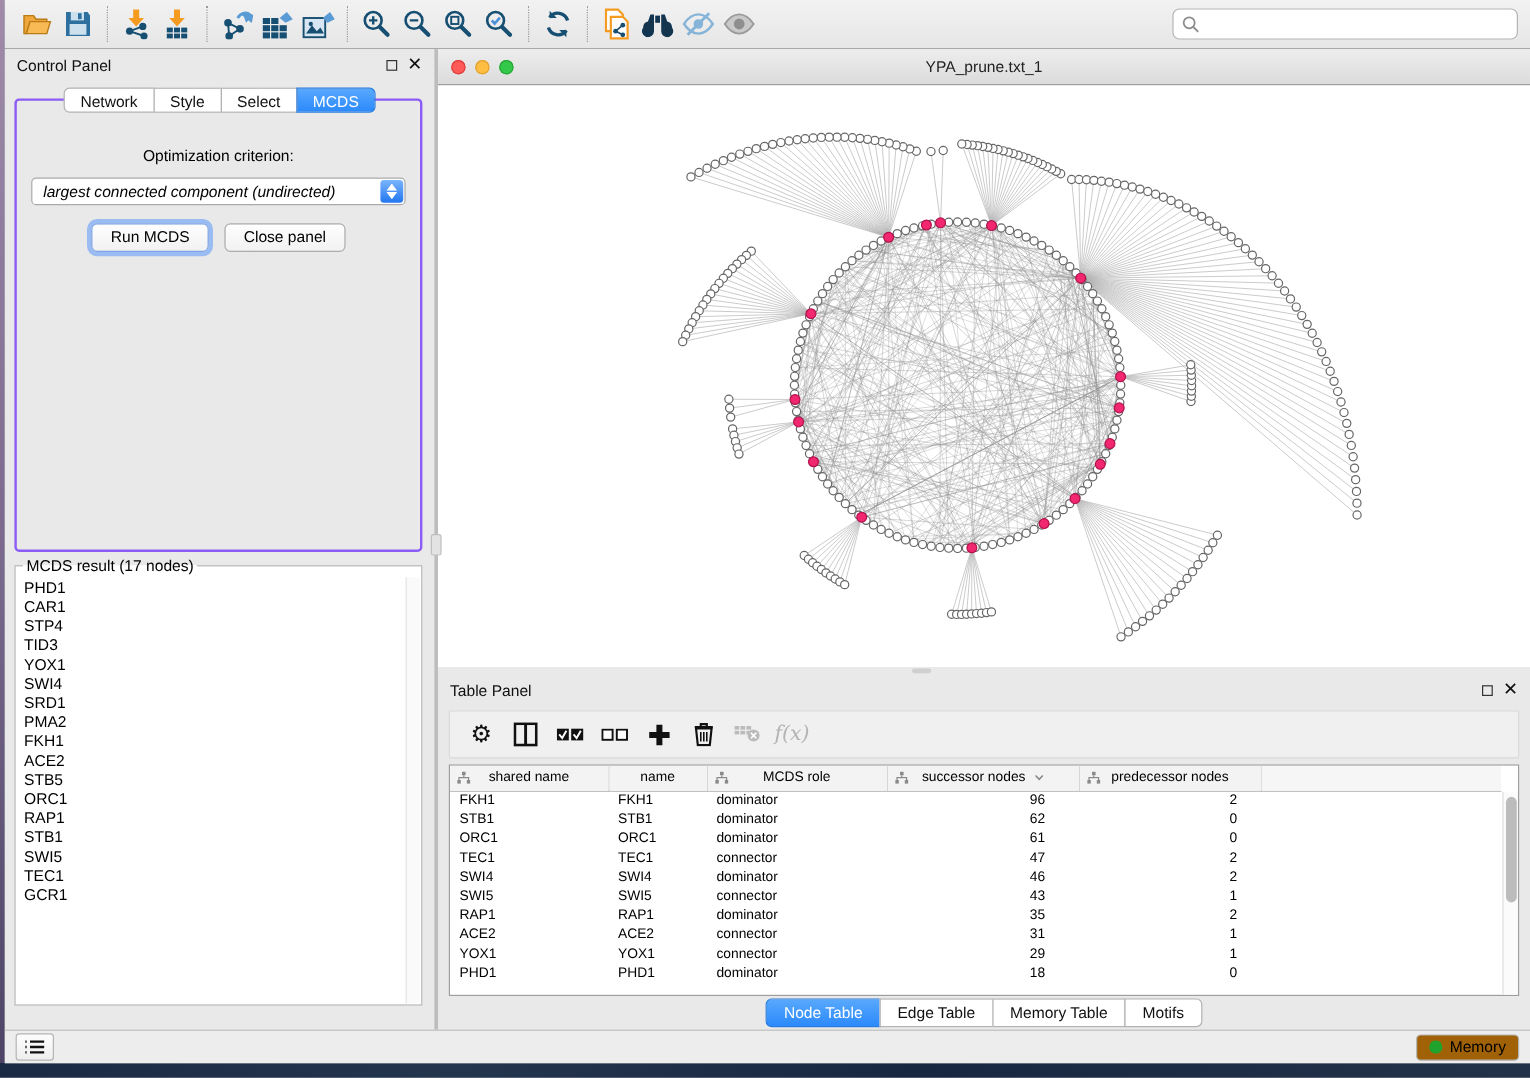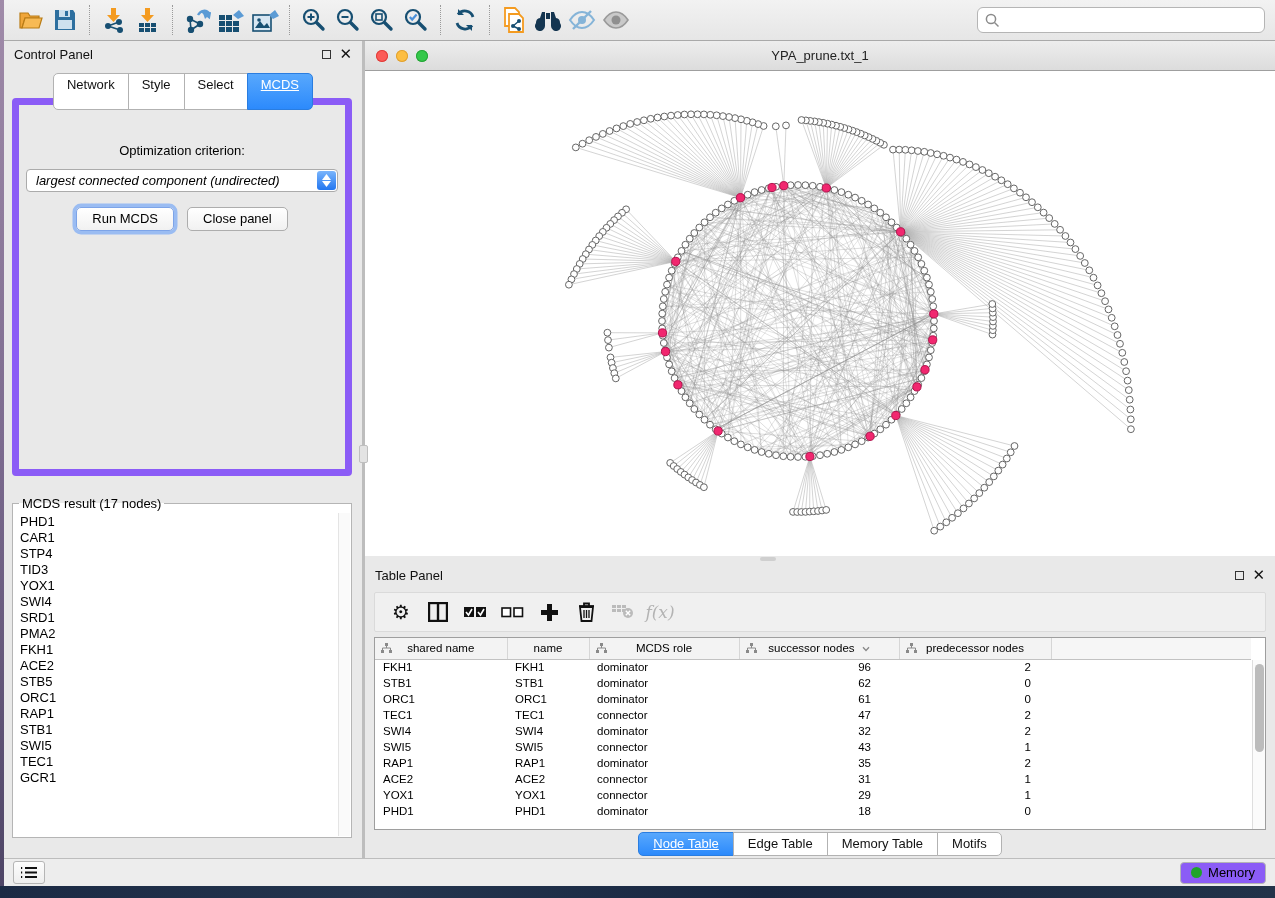--- a/index.html
+++ b/index.html
@@ -25,26 +25,26 @@
 
   
   .control-panel { width:358px; flex:0 0 auto; display:flex; flex-direction:column; background:#e9e9e9; }
   .panel-header { height:26px; display:flex; align-items:center; padding:0 10px; color:#111; flex:0 0 auto; }
   .panel-header .ph-title { font-size:13px; }
   .ph-icons { margin-left:auto; display:flex; align-items:center; gap:8px; }
   .float-ic { width:9px; height:9px; border:1.5px solid #333; display:inline-block; background:transparent; }
   .close-ic { font-weight:bold; font-size:15px; line-height:10px; color:#111; cursor:pointer; }
 
   .cp-tabs { display:flex; justify-content:center; position:relative; z-index:2; margin-top:6px; }
-  .seg { background:#fff; border:1px solid #b2b2b2; padding:3px 13px 17px; font-size:13px; margin-left:-1px; cursor:pointer; color:#111; }
+  .seg { background:#fff; border:1px solid #b2b2b2; padding:3px 13px 1px; font-size:13px; margin-left:-1px; cursor:pointer; color:#111; }
   .seg:first-child { border-radius:5px 0 0 5px; margin-left:0; }
   .seg:last-child { border-radius:0 5px 5px 0; }
-  .seg.active { background:linear-gradient(#58a8fd,var(--accent,#2c8afc)); color:#fff; border-color:#2a7de0;text-decoration:underline; }
-
-  .cp-box { position:relative; z-index:1; margin:-12px 10px 16px 8px; height:378px; border:7px solid #8b5cf6; border-radius:4px; background:#e9e9e9; padding-top:38px; flex:0 0 auto; }
+  .seg.active { background:linear-gradient(#58a8fd,var(--accent,#2c8afc)); color:#fff; border-color:#2a7de0; }
+
+  .cp-box { position:relative; z-index:1; margin:-12px 10px 0 8px; height:378px; border:2px solid #8b5cf6; border-radius:4px; background:#e9e9e9; padding-top:38px; flex:0 0 auto; }
   .opt-label { text-align:center; font-size:13px; color:#000; }
   .cp-select { width:312px; height:23px; margin:11px auto 0; background:#fff; border:1px solid #ababab; border-radius:4px; position:relative; display:flex; align-items:center; padding-left:9px; font-size:13px; cursor:pointer; color:#000;font-style:italic; }
   .cp-select .stepper { position:absolute; right:1px; top:1px; width:19px; height:19px; border-radius:3px; background:linear-gradient(#7ab5fc,#2276f0); display:flex; flex-direction:column; align-items:center; justify-content:center; gap:1px; }
   .btn-row { display:flex; justify-content:center; gap:13px; margin-top:15px; }
   .btn { font-family:inherit; font-size:13px; color:#000; background:linear-gradient(#ffffff,#f1f1f1); border:1px solid #adadad; border-radius:5px; padding:3px 15px 4px; cursor:pointer; }
   .btn.focused { box-shadow:0 0 0 3.5px rgba(90,152,250,.55); border-color:#7da4e8; }
 
   .result-box { margin:4px 10px 0 8px; flex:1 1 auto; border:1px solid #b5b5b5; background:#fff; position:relative; padding:2px 0 0 0; min-height:0; }
   .result-box legend { font-size:13px; color:#000; margin-left:6px; padding:0 3px; background:transparent; }
   .result-list { padding:1px 7px; font-size:13px; line-height:16px; color:#000; height:calc(100% - 4px); overflow:hidden; }
@@ -85,21 +85,21 @@
   table.node-table td.num-p { text-align:right; padding-right:20px; }
   .tscroll { position:absolute; right:0; top:22px; bottom:0; width:13px; background:#fbfbfb; border-left:1px solid #dedede; }
   .tscroll .thumb { position:absolute; top:4px; left:2px; width:9px; height:88px; background:#bcbcbc; border-radius:5px; }
 
   .table-tabs { flex:1 1 auto; display:flex; justify-content:center; align-items:center; }
   .table-tabs .seg { padding:3px 14px 4px; font-size:13px; }
 
   
   .status-bar { height:28px; background:#ededed; border-top:1px solid #bdbdbd; display:flex; align-items:center; padding:0 9px; flex:0 0 auto; }
   .status-left { width:32px; height:23px; background:linear-gradient(#fdfdfd,#eeeeee); border:1px solid #b5b5b5; border-radius:3px; display:flex; align-items:center; justify-content:center; cursor:pointer; }
-  .memory-btn { margin-left:auto; height:22px; background:#8b5cf6; border:1px solid #b5b5b5; border-radius:4px; display:flex; align-items:center; gap:6px; padding:0 10px; font-size:13px; color:#000; cursor:pointer; }
+  .memory-btn { margin-left:auto; height:22px; background:#a16207; border:1px solid #b5b5b5; border-radius:4px; display:flex; align-items:center; gap:6px; padding:0 10px; font-size:13px; color:#000; cursor:pointer; }
   .memory-dot { width:11px; height:11px; border-radius:50%; background:var(--memgreen,#1fa32c); }
 </style>
 </head>
 <body>
 
 <div class="wall-left"></div>
 <div class="wall-bottom"></div>
 
 <div class="app">
 
@@ -1354,21 +1354,21 @@
                   <td>TEC1</td>
                   <td>connector</td>
                   <td class="num-s">47</td>
                   <td class="num-p">2</td>
                   <td></td>
                 </tr>
                 <tr>
                   <td>SWI4</td>
                   <td>SWI4</td>
                   <td>dominator</td>
-                  <td class="num-s">32</td>
+                  <td class="num-s">46</td>
                   <td class="num-p">2</td>
                   <td></td>
                 </tr>
                 <tr>
                   <td>SWI5</td>
                   <td>SWI5</td>
                   <td>connector</td>
                   <td class="num-s">43</td>
                   <td class="num-p">1</td>
                   <td></td>

